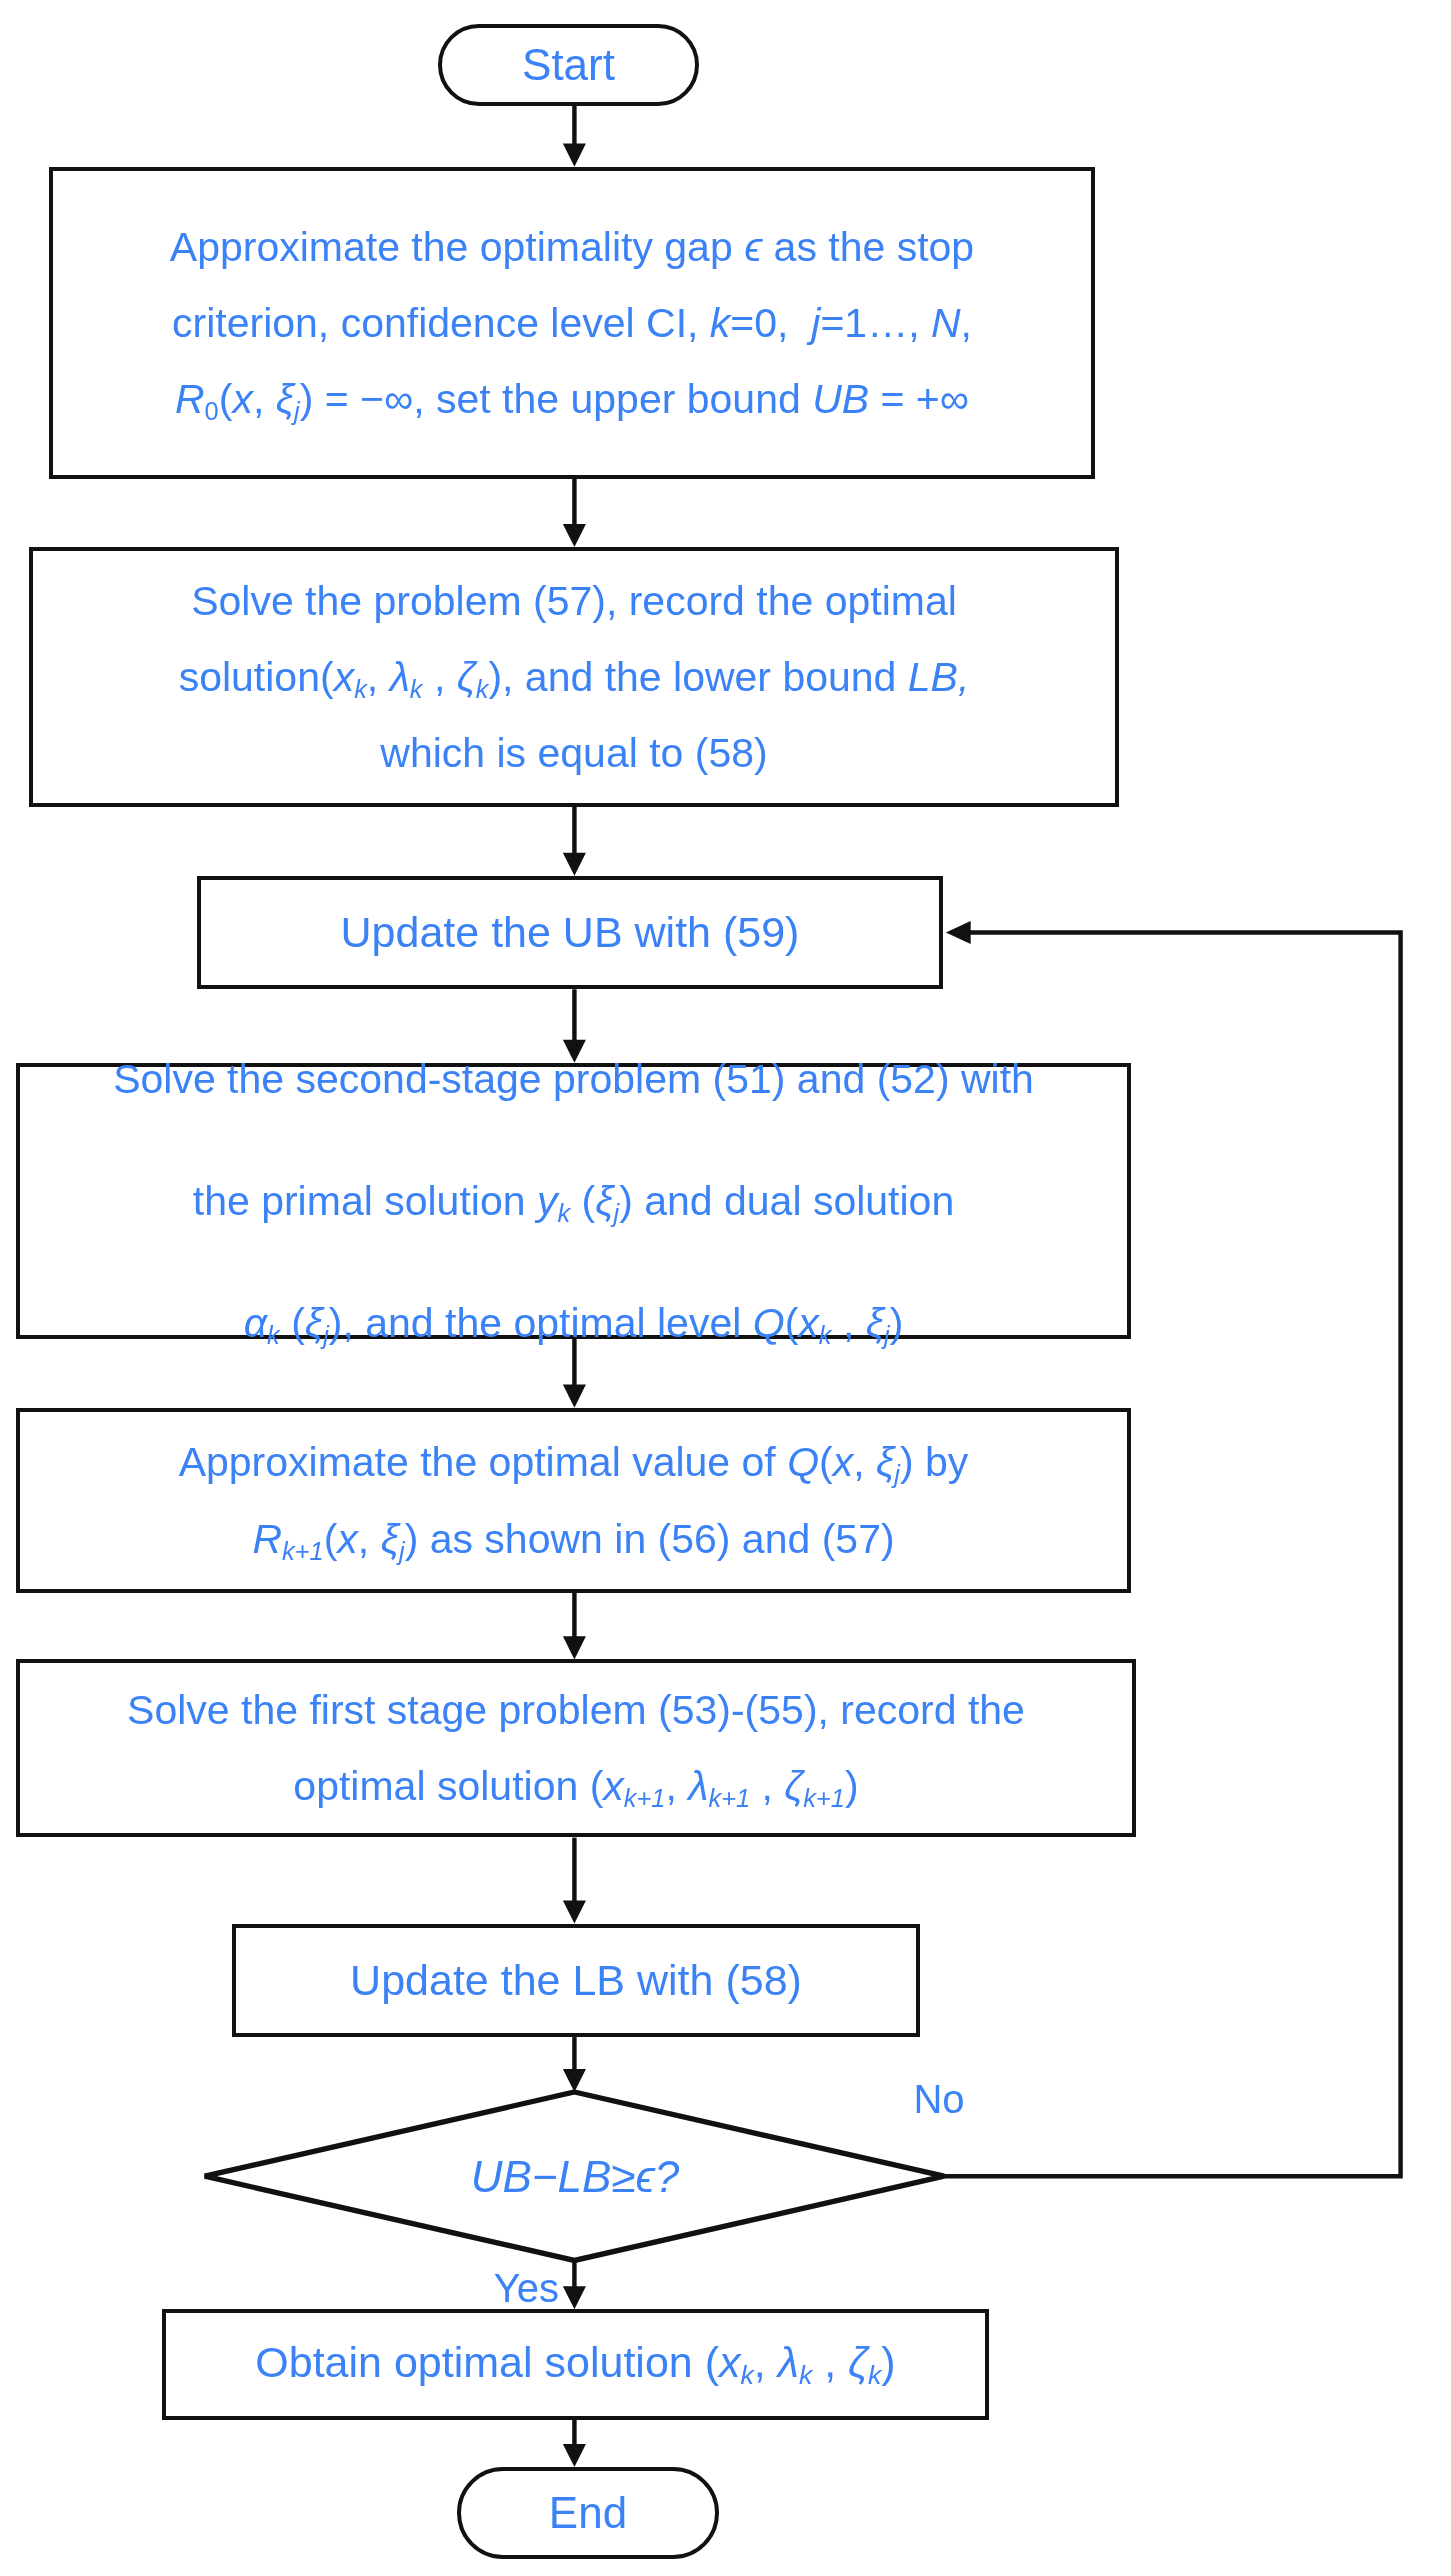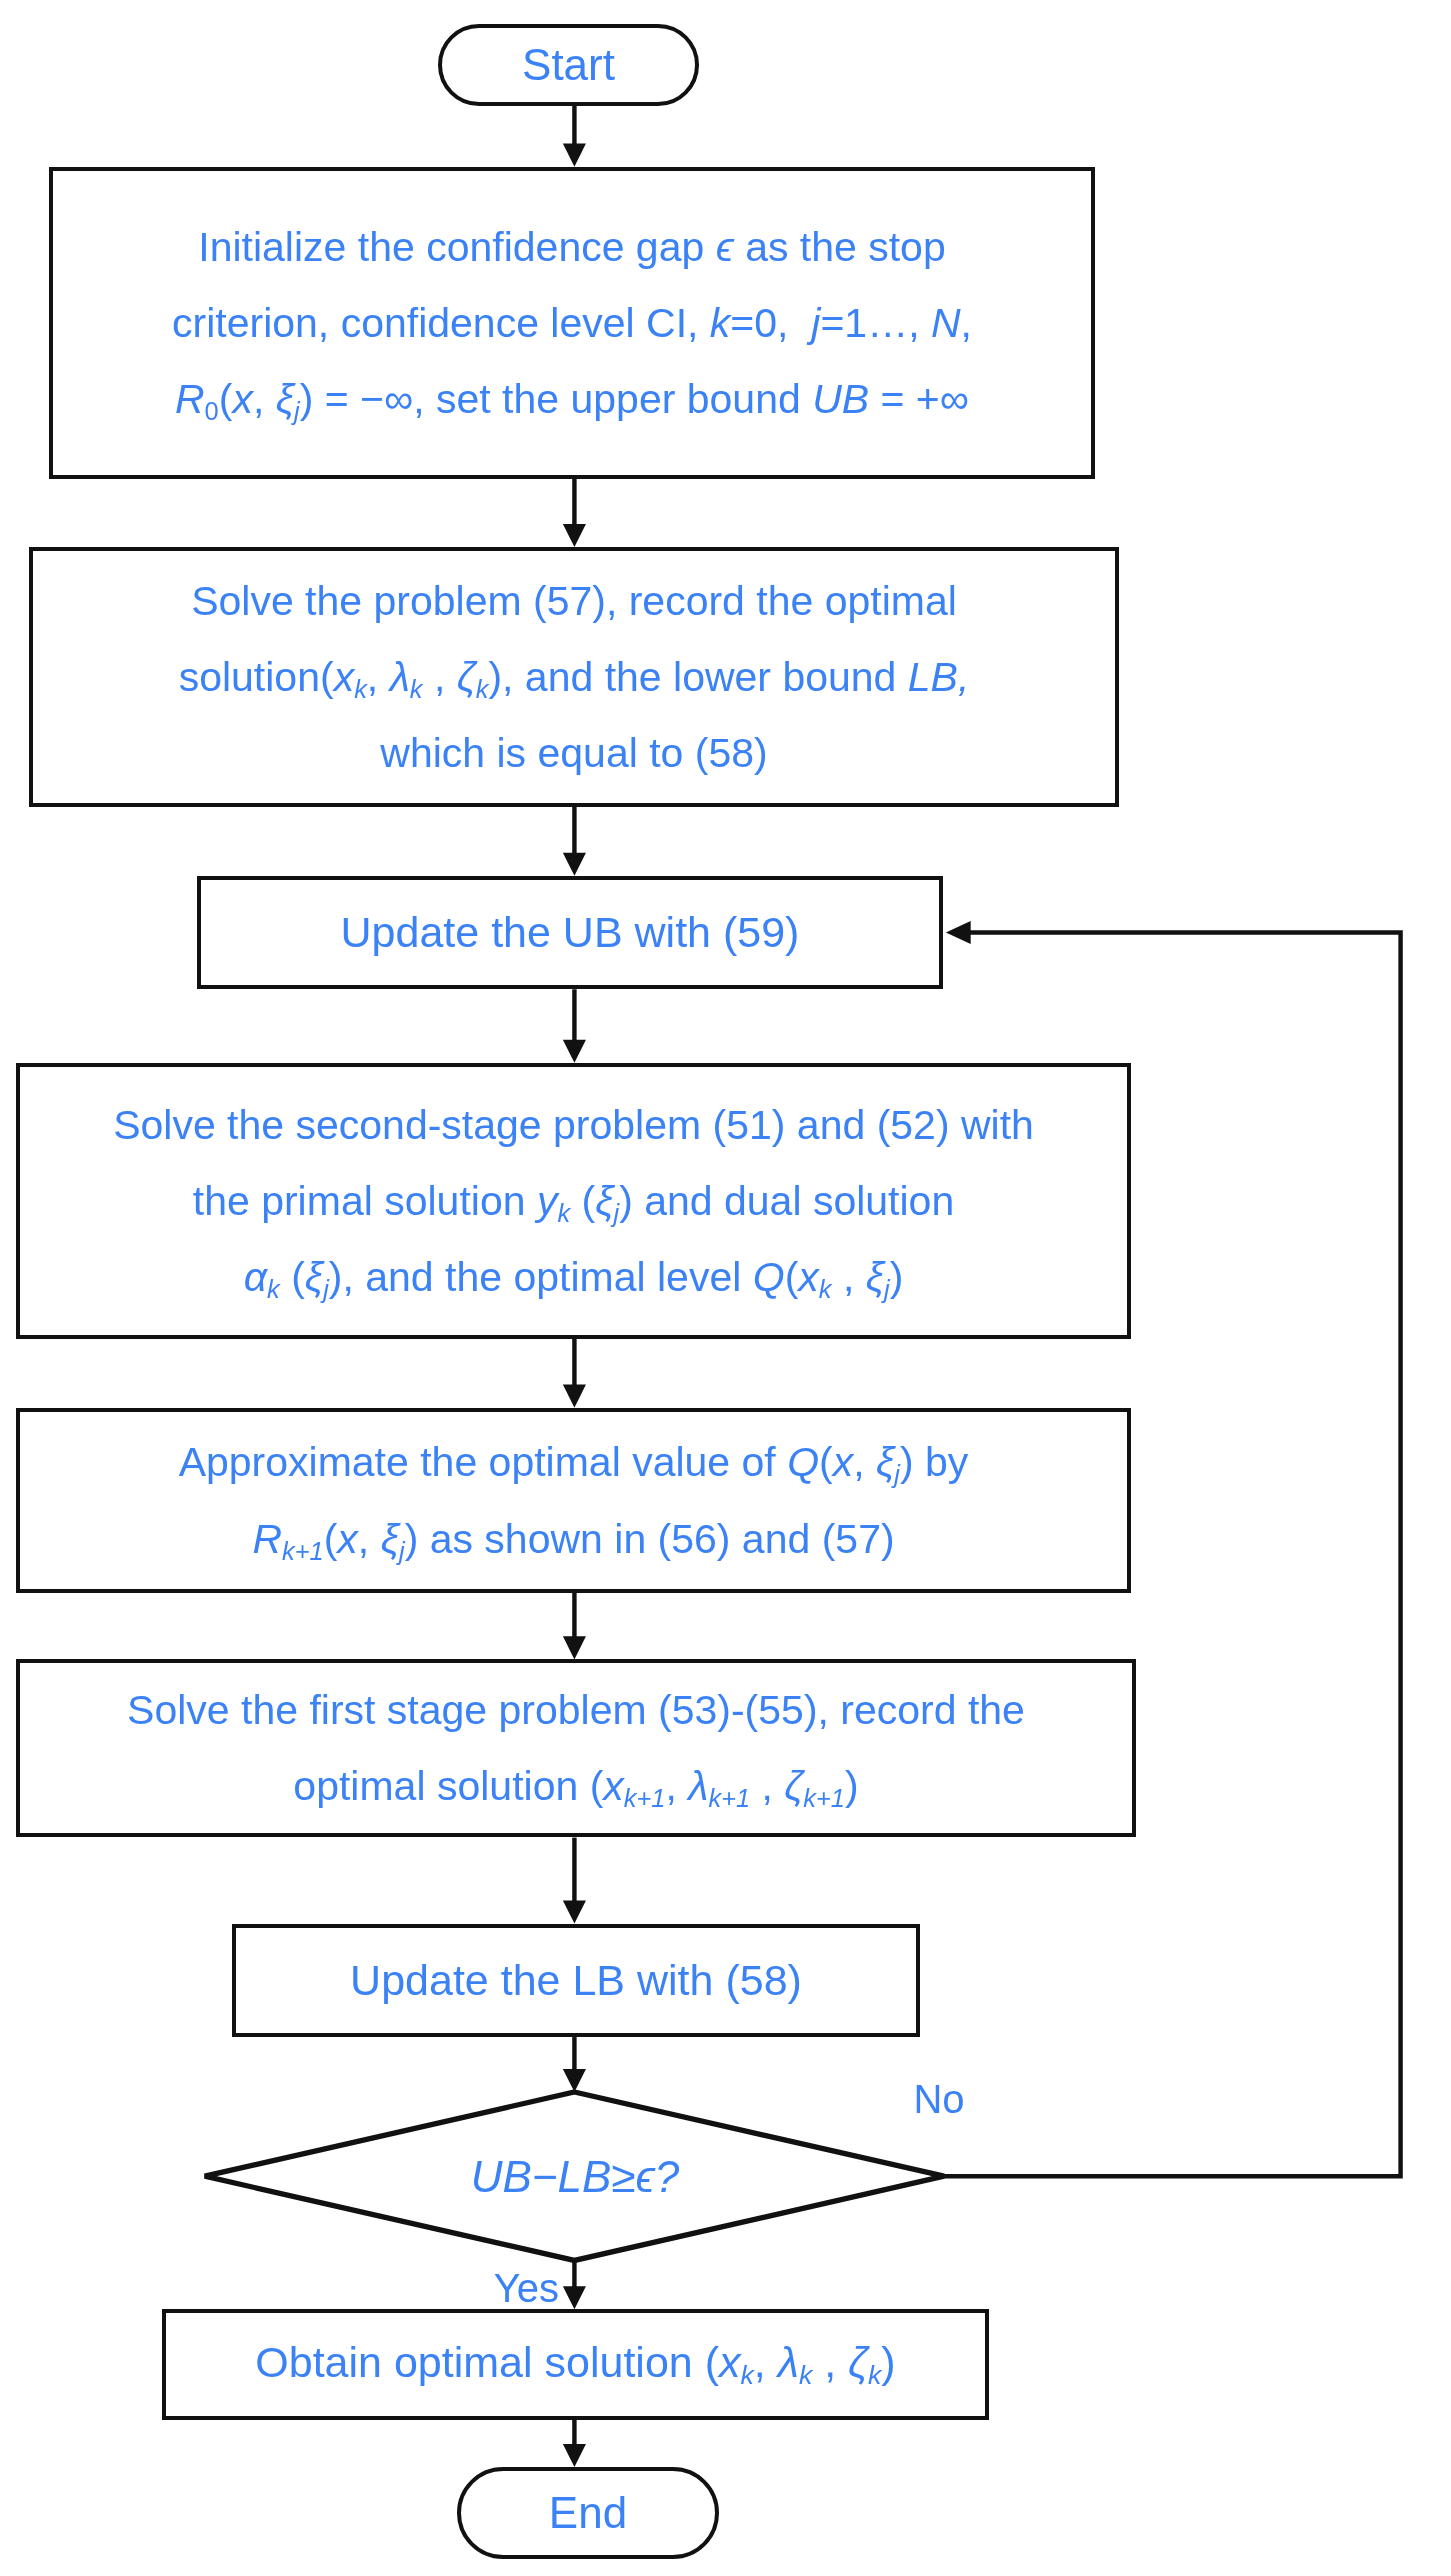--- a/index.html
+++ b/index.html
@@ -62,36 +62,36 @@
       <polygon points="1095,1039 1095,1065 1067,1052"></polygon>
     </g>
     <polygon points="648,2360 1065,2455 648,2550 231,2455" fill="#ffffff" stroke="#111111" stroke-width="6" stroke-linejoin="miter"></polygon>
   </svg>
 
   <div class="node stadium" style="left:438px;top:24px;width:261px;height:82px;">
     <span class="terminal-label">Start</span>
   </div>
 
   <div class="node" style="left:49px;top:167px;width:1046px;height:312px;">
-    <div class="line"><span>Initialize the confidence gap </span><span class="it">ϵ</span><span> as the stop</span></div>
+    <div class="line"><span>Approximate the optimality gap </span><span class="it">ϵ</span><span> as the stop</span></div>
     <div class="line"><span>criterion, confidence level CI, </span><span class="it">k</span><span>=0,&nbsp; </span><span class="it">j</span><span>=1…, </span><span class="it">N</span><span>,</span></div>
     <div class="line"><span class="it">R</span><span class="sub">0</span><span>(</span><span class="it">x</span><span>, </span><span class="it">ξ</span><span class="it sub">j</span><span>) = −∞, set the upper bound </span><span class="it">UB</span><span> = +∞</span></div>
   </div>
 
   <div class="node" style="left:29px;top:547px;width:1090px;height:260px;">
     <div class="line"><span>Solve the problem (57), record the optimal</span></div>
     <div class="line"><span>solution(</span><span class="it">x</span><span class="it sub">k</span><span>, </span><span class="it">λ</span><span class="it sub">k</span><span> , </span><span class="it">ζ</span><span class="it sub">k</span><span>), and the lower bound </span><span class="it">LB,</span></div>
     <div class="line"><span>which is equal to (58)</span></div>
   </div>
 
   <div class="node" style="left:197px;top:876px;width:746px;height:113px;">
     <span class="single">Update the UB with (59)</span>
   </div>
 
-  <div class="node" style="left:16px;top:1063px;width:1115px;height:276px;">
+  <div class="node" style="left:16px;top:1063px;width:1115px;height:276px;gap:46px;">
     <div class="line"><span>Solve the second-stage problem (51) and (52) with</span></div>
     <div class="line"><span>the primal solution </span><span class="it">y</span><span class="it sub">k</span><span> (</span><span class="it">ξ</span><span class="it sub">j</span><span>) and dual solution</span></div>
     <div class="line"><span class="it">α</span><span class="it sub">k</span><span> (</span><span class="it">ξ</span><span class="it sub">j</span><span>), and the optimal level </span><span class="it">Q</span><span>(</span><span class="it">x</span><span class="it sub">k</span><span> , </span><span class="it">ξ</span><span class="it sub">j</span><span>)</span></div>
   </div>
 
   <div class="node" style="left:16px;top:1408px;width:1115px;height:185px;">
     <div class="line"><span>Approximate the optimal value of </span><span class="it">Q</span><span>(</span><span class="it">x</span><span>, </span><span class="it">ξ</span><span class="it sub">j</span><span>) by</span></div>
     <div class="line"><span class="it">R</span><span class="it sub">k+1</span><span>(</span><span class="it">x</span><span>, </span><span class="it">ξ</span><span class="it sub">j</span><span>) as shown in (56) and (57)</span></div>
   </div>
 

